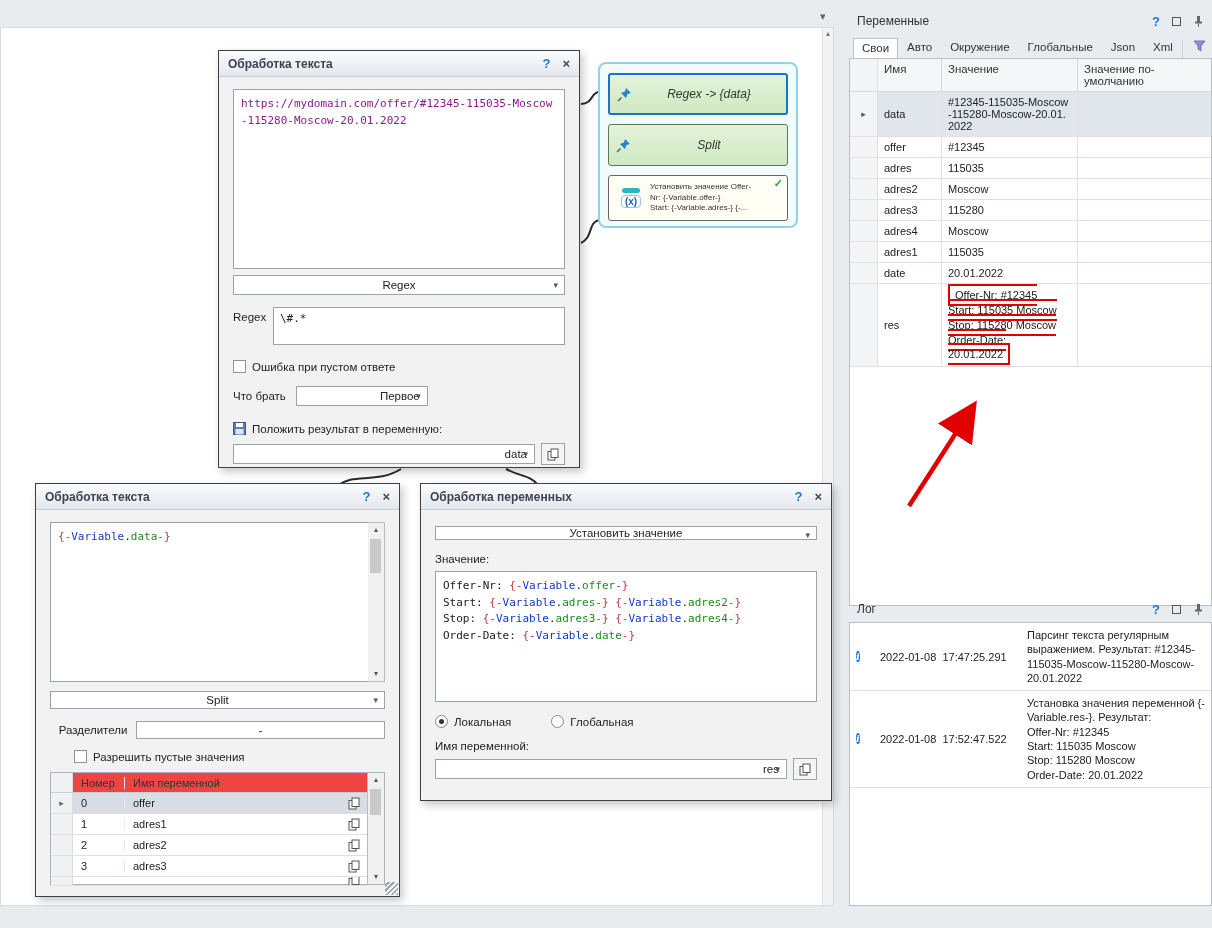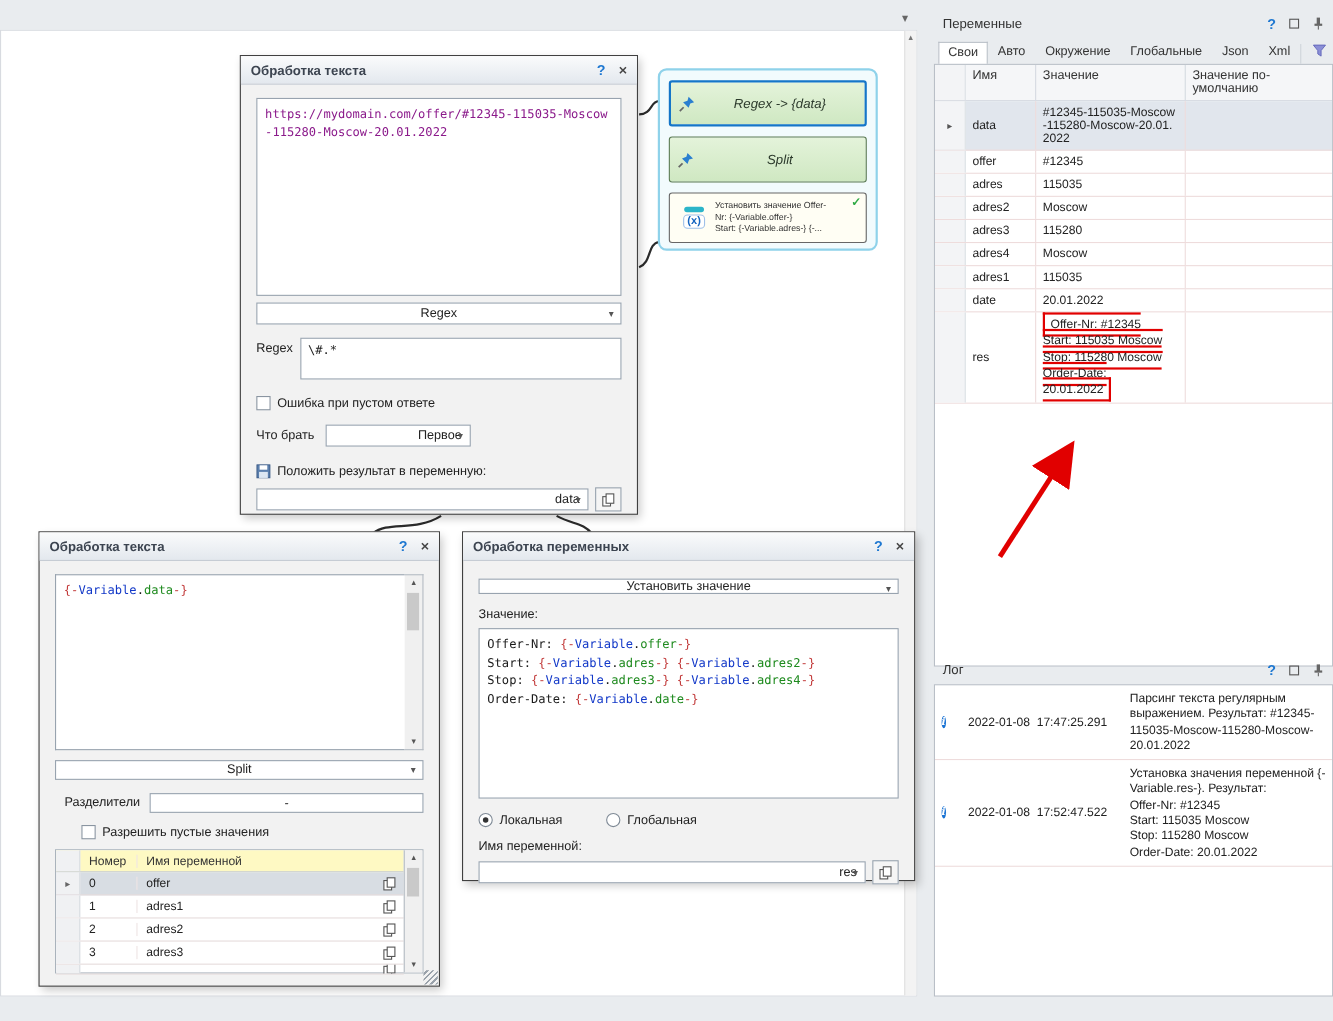--- a/index.html
+++ b/index.html
@@ -40,21 +40,21 @@
   .mini-scroll .sthumb { position:absolute; left:2px; top:2px; width:11px; height:34px; background:#c9c9c9; }
 
   
   .seg-p { color:#1a1a1a; } .seg-b { color:#1238c8; } .seg-g { color:#1e8a1e; } .seg-r { color:#c23a3a; }
   .mono { font-family:"DejaVu Sans Mono",monospace; font-size:11px; line-height:1.5; }
 
   
   .stable { border:1px solid #aab3bc; background:#fff; display:flex; }
   .stable .tmain { flex:1; }
   .strow { display:flex; height:21px; align-items:center; border-bottom:1px solid #e6dcdc; font-size:11px; }
-  .strow.header { background:#fef9c3; height:20px; color:#333; border-bottom:1px solid #c9ced4; }
+  .strow.header { background:#ef4444; height:20px; color:#333; border-bottom:1px solid #c9ced4; }
   .strow.sel { background:#d8dde3; }
   .strow .gut { width:22px; height:100%; background:#f0f1f3; border-right:1px solid #d9dde1; text-align:center; color:#666; font-size:9px; line-height:21px; flex:none; }
   .strow .cnum { width:52px; padding-left:8px; border-right:1px solid #eee4e4; flex:none; }
   .strow .cname { flex:1; padding-left:8px; }
   .strow .ccopy { width:26px; display:flex; justify-content:center; flex:none; }
   .clip-row { height:9px; overflow:hidden; }
   .grip { position:absolute; right:1px; bottom:1px; width:13px; height:13px;
           background:repeating-linear-gradient(135deg,transparent 0 2px,#9aa2ab 2px 3.6px); }
 
   
@@ -326,21 +326,21 @@
       <span class="t">Обработка переменных</span>
       <span class="ico-help">?</span>
       <span class="ico-close">×</span>
     </div>
     <div class="dlg-body">
       <div class="dd center" style="margin-top:4px; height:14px;">
         <span>Установить значение</span>
         <span class="dd-arrow" style="top:3px;">▾</span>
       </div>
       <div class="lbl" style="margin-top:13px;">Значение:</div>
-      <div class="ta" style="height:155px; margin-top:6px;">
+      <div class="ta" style="height:131px; margin-top:6px;">
         <div class="mono"><span class="seg-p">Offer-Nr: </span><span class="seg-r">{-</span><span class="seg-b">Variable</span><span class="seg-p">.</span><span class="seg-g">offer</span><span class="seg-r">-}</span></div>
         <div class="mono"><span class="seg-p">Start: </span><span class="seg-r">{-</span><span class="seg-b">Variable</span><span class="seg-p">.</span><span class="seg-g">adres</span><span class="seg-r">-}</span><span class="seg-p"> </span><span class="seg-r">{-</span><span class="seg-b">Variable</span><span class="seg-p">.</span><span class="seg-g">adres2</span><span class="seg-r">-}</span></div>
         <div class="mono"><span class="seg-p">Stop: </span><span class="seg-r">{-</span><span class="seg-b">Variable</span><span class="seg-p">.</span><span class="seg-g">adres3</span><span class="seg-r">-}</span><span class="seg-p"> </span><span class="seg-r">{-</span><span class="seg-b">Variable</span><span class="seg-p">.</span><span class="seg-g">adres4</span><span class="seg-r">-}</span></div>
         <div class="mono"><span class="seg-p">Order-Date: </span><span class="seg-r">{-</span><span class="seg-b">Variable</span><span class="seg-p">.</span><span class="seg-g">date</span><span class="seg-r">-}</span></div>
       </div>
       <div class="row" style="margin-top:13px;">
         <span class="radio sel"></span>
         <span class="lbl">Локальная</span>
         <span class="radio" style="margin-left:40px;"></span>
         <span class="lbl">Глобальная</span>

